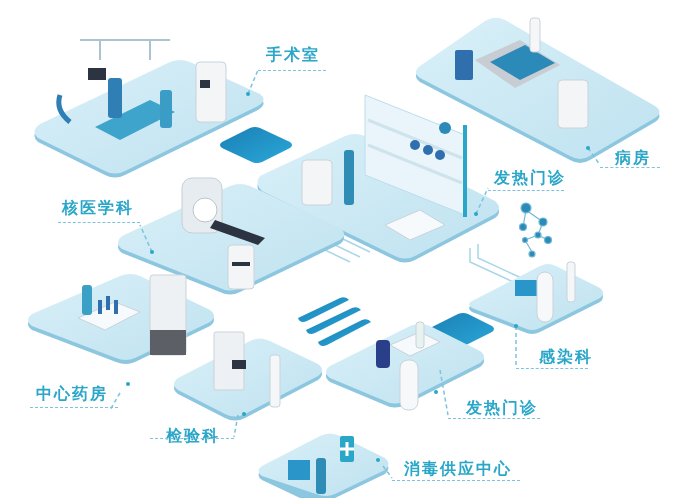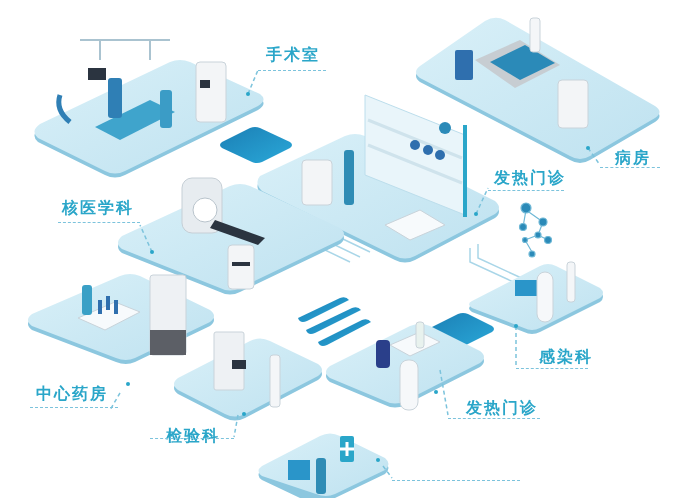--- a/index.html
+++ b/index.html
@@ -194,14 +194,15 @@
 
 <span class="label" style="left:36px;top:386px;">中心药房</span>
 <div class="uline" style="left:30px;top:407px;width:88px;"></div>
 
 <span class="label" style="left:466px;top:400px;">发热门诊</span>
 <div class="uline" style="left:448px;top:418px;width:92px;"></div>
 
 <span class="label" style="left:158px;top:428px;margin-left:8px;">检验科</span>
 <div class="uline" style="left:150px;top:438px;width:84px;"></div>
 
+<span class="label" style="left:404px;top:461px;">消毒供应中心</span>
 <div class="uline" style="left:392px;top:480px;width:128px;"></div>
 </div>
 
 </body></html>

